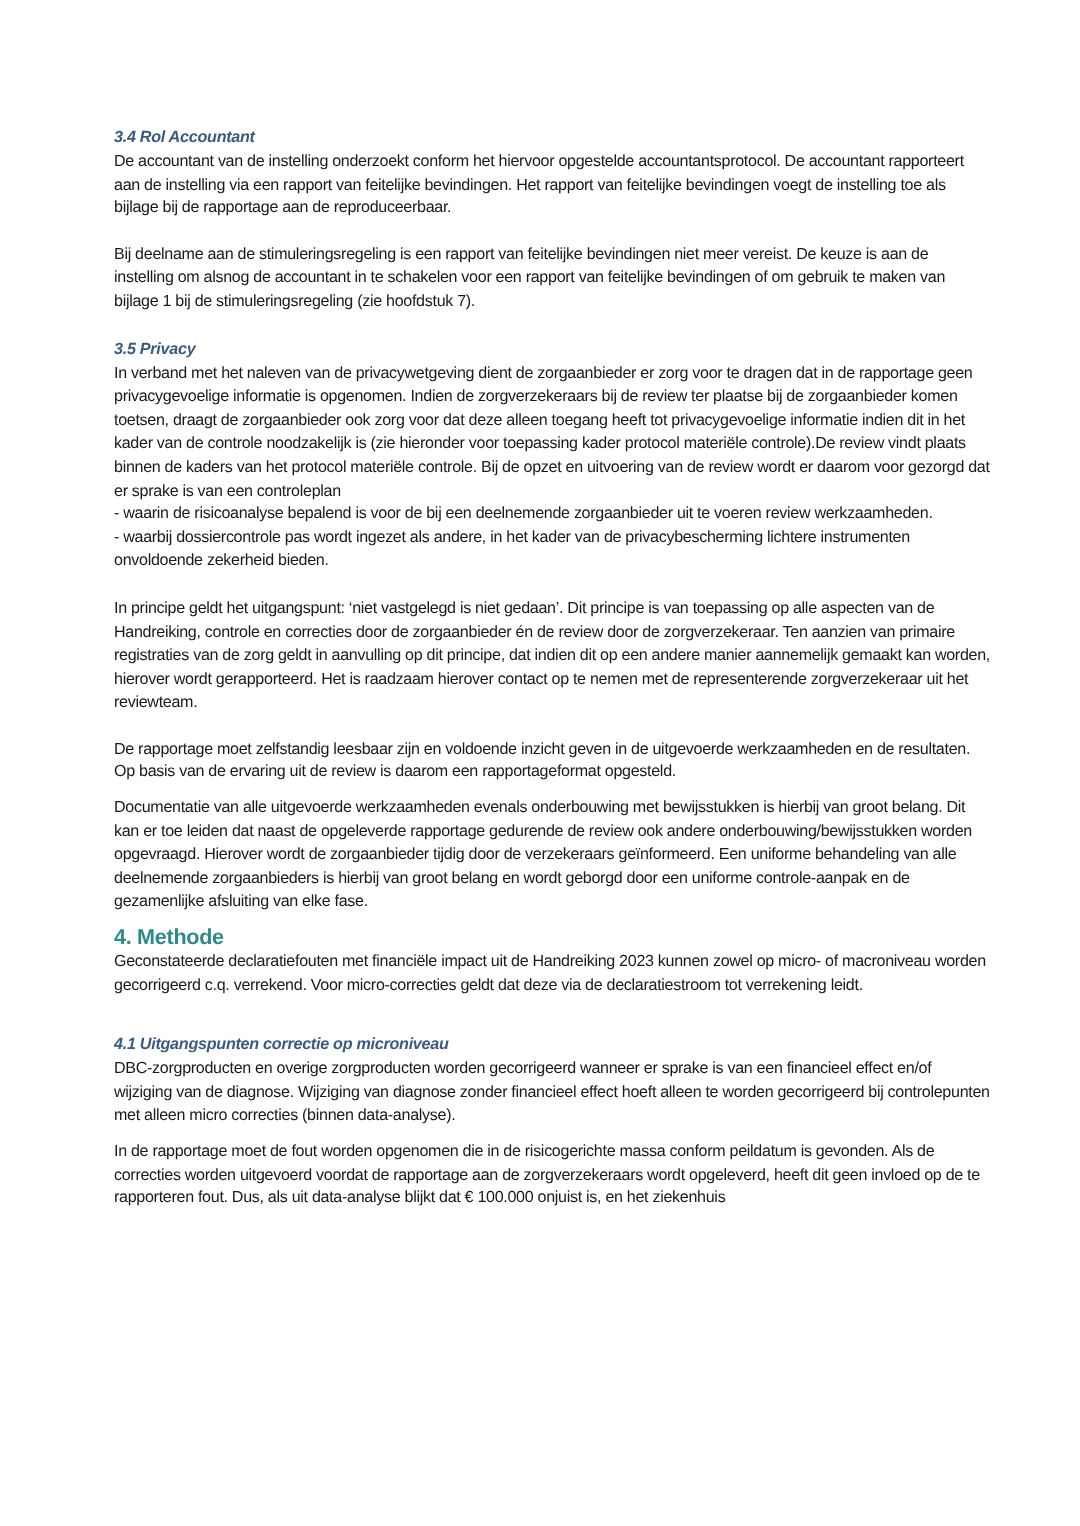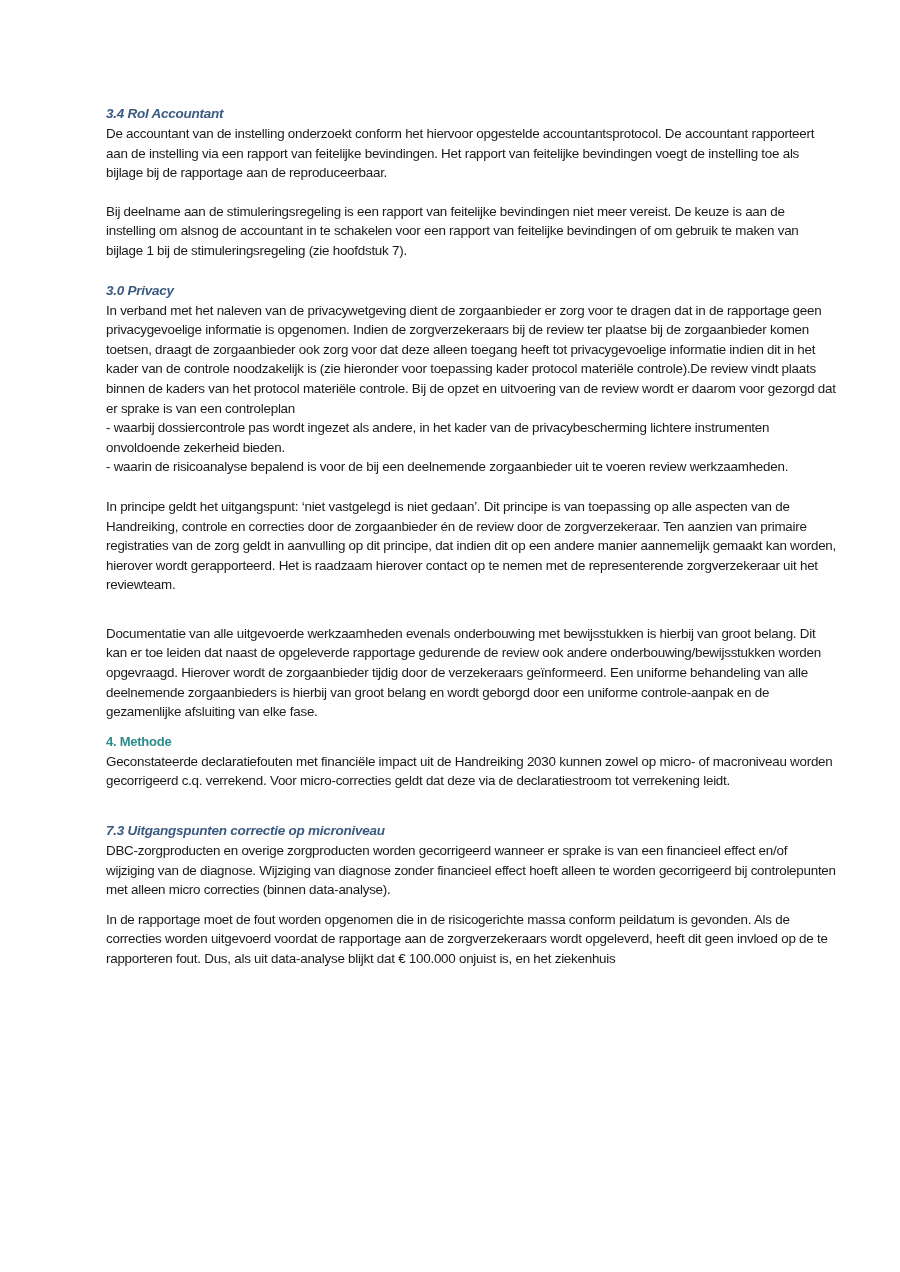--- a/index.html
+++ b/index.html
@@ -1,58 +1,59 @@
 <!DOCTYPE html>
 <html><head>
   <meta charset="utf-8">
   <style>
     html, body { margin: 0; padding: 0; background: #ffffff; }
     body { width: 900px; height: 1272px; position: relative; overflow: hidden; }
     .page {
-      position: absolute; left: 106px; top: 104px; width: 730px;
+      position: absolute; left: 95px; top: 104px; width: 730px;
       font-family: "Liberation Sans", sans-serif;
       font-size: 13.4px; line-height: 19.6px; color: #1a1a1a;
       letter-spacing: -0.25px;
     }
     .h-sub {
       font-style: italic; font-weight: bold; color: #3b5a80;
       font-size: 13.5px; margin: 0; line-height: 20px;
     }
     .h-main {
-      font-weight: bold; color: #2e8b8b; font-size: 13px; margin: 0; line-height: 20px;
+      font-weight: bold; color: #2e8b8b; font-size: 18px; margin: 0; line-height: 20px;
     }
     p { margin: 0; }
     .gap-big { height: 19px; }
     .gap-sec { height: 20px; }
     .gap-p2 { height: 10px; }
   </style>
 </head>
 <body>
 
 <div class="page">
   <h3 class="h-sub">3.4 Rol Accountant</h3>
   <p>De accountant van de instelling onderzoekt conform het hiervoor opgestelde accountantsprotocol. De accountant rapporteert aan de instelling via een rapport van feitelijke bevindingen. Het rapport van feitelijke bevindingen voegt de instelling toe als bijlage bij de rapportage aan de reproduceerbaar.</p>
   <div class="gap-big"></div>
   <p>Bij deelname aan de stimuleringsregeling is een rapport van feitelijke bevindingen niet meer vereist. De keuze is aan de instelling om alsnog de accountant in te schakelen voor een rapport van feitelijke bevindingen of om gebruik te maken van bijlage 1 bij de stimuleringsregeling (zie hoofdstuk 7).</p>
   <div class="gap-sec"></div>
 
-  <h3 class="h-sub">3.0 Privacy</h3>
+  <h3 class="h-sub">3.5 Privacy</h3>
   <p>In verband met het naleven van de privacywetgeving dient de zorgaanbieder er zorg voor te dragen dat in de rapportage geen privacygevoelige informatie is opgenomen. Indien de zorgverzekeraars bij de review ter plaatse bij de zorgaanbieder komen toetsen, draagt de zorgaanbieder ook zorg voor dat deze alleen toegang heeft tot privacygevoelige informatie indien dit in het kader van de controle noodzakelijk is (zie hieronder voor toepassing kader protocol materiële controle).De review vindt plaats binnen de kaders van het protocol materiële controle. Bij de opzet en uitvoering van de review wordt er daarom voor gezorgd dat er sprake is van een controleplan</p>
+  <p>- waarin de risicoanalyse bepalend is voor de bij een deelnemende zorgaanbieder uit te voeren review werkzaamheden.</p>
   <p>- waarbij dossiercontrole pas wordt ingezet als andere, in het kader van de privacybescherming lichtere instrumenten onvoldoende zekerheid bieden.</p>
-  <p>- waarin de risicoanalyse bepalend is voor de bij een deelnemende zorgaanbieder uit te voeren review werkzaamheden.</p>
   <div class="gap-sec"></div>
 
   <p>In principe geldt het uitgangspunt: ‘niet vastgelegd is niet gedaan’. Dit principe is van toepassing op alle aspecten van de Handreiking, controle en correcties door de zorgaanbieder én de review door de zorgverzekeraar. Ten aanzien van primaire registraties van de zorg geldt in aanvulling op dit principe, dat indien dit op een andere manier aannemelijk gemaakt kan worden, hierover wordt gerapporteerd. Het is raadzaam hierover contact op te nemen met de representerende zorgverzekeraar uit het reviewteam.</p>
   <div class="gap-big"></div>
+  <p>De rapportage moet zelfstandig leesbaar zijn en voldoende inzicht geven in de uitgevoerde werkzaamheden en de resultaten. Op basis van de ervaring uit de review is daarom een rapportageformat opgesteld.</p>
   <div class="gap-p2"></div>
   <p>Documentatie van alle uitgevoerde werkzaamheden evenals onderbouwing met bewijsstukken is hierbij van groot belang. Dit kan er toe leiden dat naast de opgeleverde rapportage gedurende de review ook andere onderbouwing/bewijsstukken worden opgevraagd. Hierover wordt de zorgaanbieder tijdig door de verzekeraars geïnformeerd. Een uniforme behandeling van alle deelnemende zorgaanbieders is hierbij van groot belang en wordt geborgd door een uniforme controle-aanpak en de gezamenlijke afsluiting van elke fase.</p>
   <div class="gap-p2"></div>
 
   <h2 class="h-main">4. Methode</h2>
-  <p>Geconstateerde declaratiefouten met financiële impact uit de Handreiking 2030 kunnen zowel op micro- of macroniveau worden gecorrigeerd c.q. verrekend. Voor micro-correcties geldt dat deze via de declaratiestroom tot verrekening leidt.</p>
+  <p>Geconstateerde declaratiefouten met financiële impact uit de Handreiking 2023 kunnen zowel op micro- of macroniveau worden gecorrigeerd c.q. verrekend. Voor micro-correcties geldt dat deze via de declaratiestroom tot verrekening leidt.</p>
   <div class="gap-p2"></div>
   <div class="gap-sec"></div>
 
-  <h3 class="h-sub">7.3 Uitgangspunten correctie op microniveau</h3>
+  <h3 class="h-sub">4.1 Uitgangspunten correctie op microniveau</h3>
   <p>DBC-zorgproducten en overige zorgproducten worden gecorrigeerd wanneer er sprake is van een financieel effect en/of wijziging van de diagnose. Wijziging van diagnose zonder financieel effect hoeft alleen te worden gecorrigeerd bij controlepunten met alleen micro correcties (binnen data-analyse).</p>
   <div class="gap-p2"></div>
   <p>In de rapportage moet de fout worden opgenomen die in de risicogerichte massa conform peildatum is gevonden. Als de correcties worden uitgevoerd voordat de rapportage aan de zorgverzekeraars wordt opgeleverd, heeft dit geen invloed op de te rapporteren fout. Dus, als uit data-analyse blijkt dat € 100.000 onjuist is, en het ziekenhuis</p>
 </div>
 
 </body></html>

